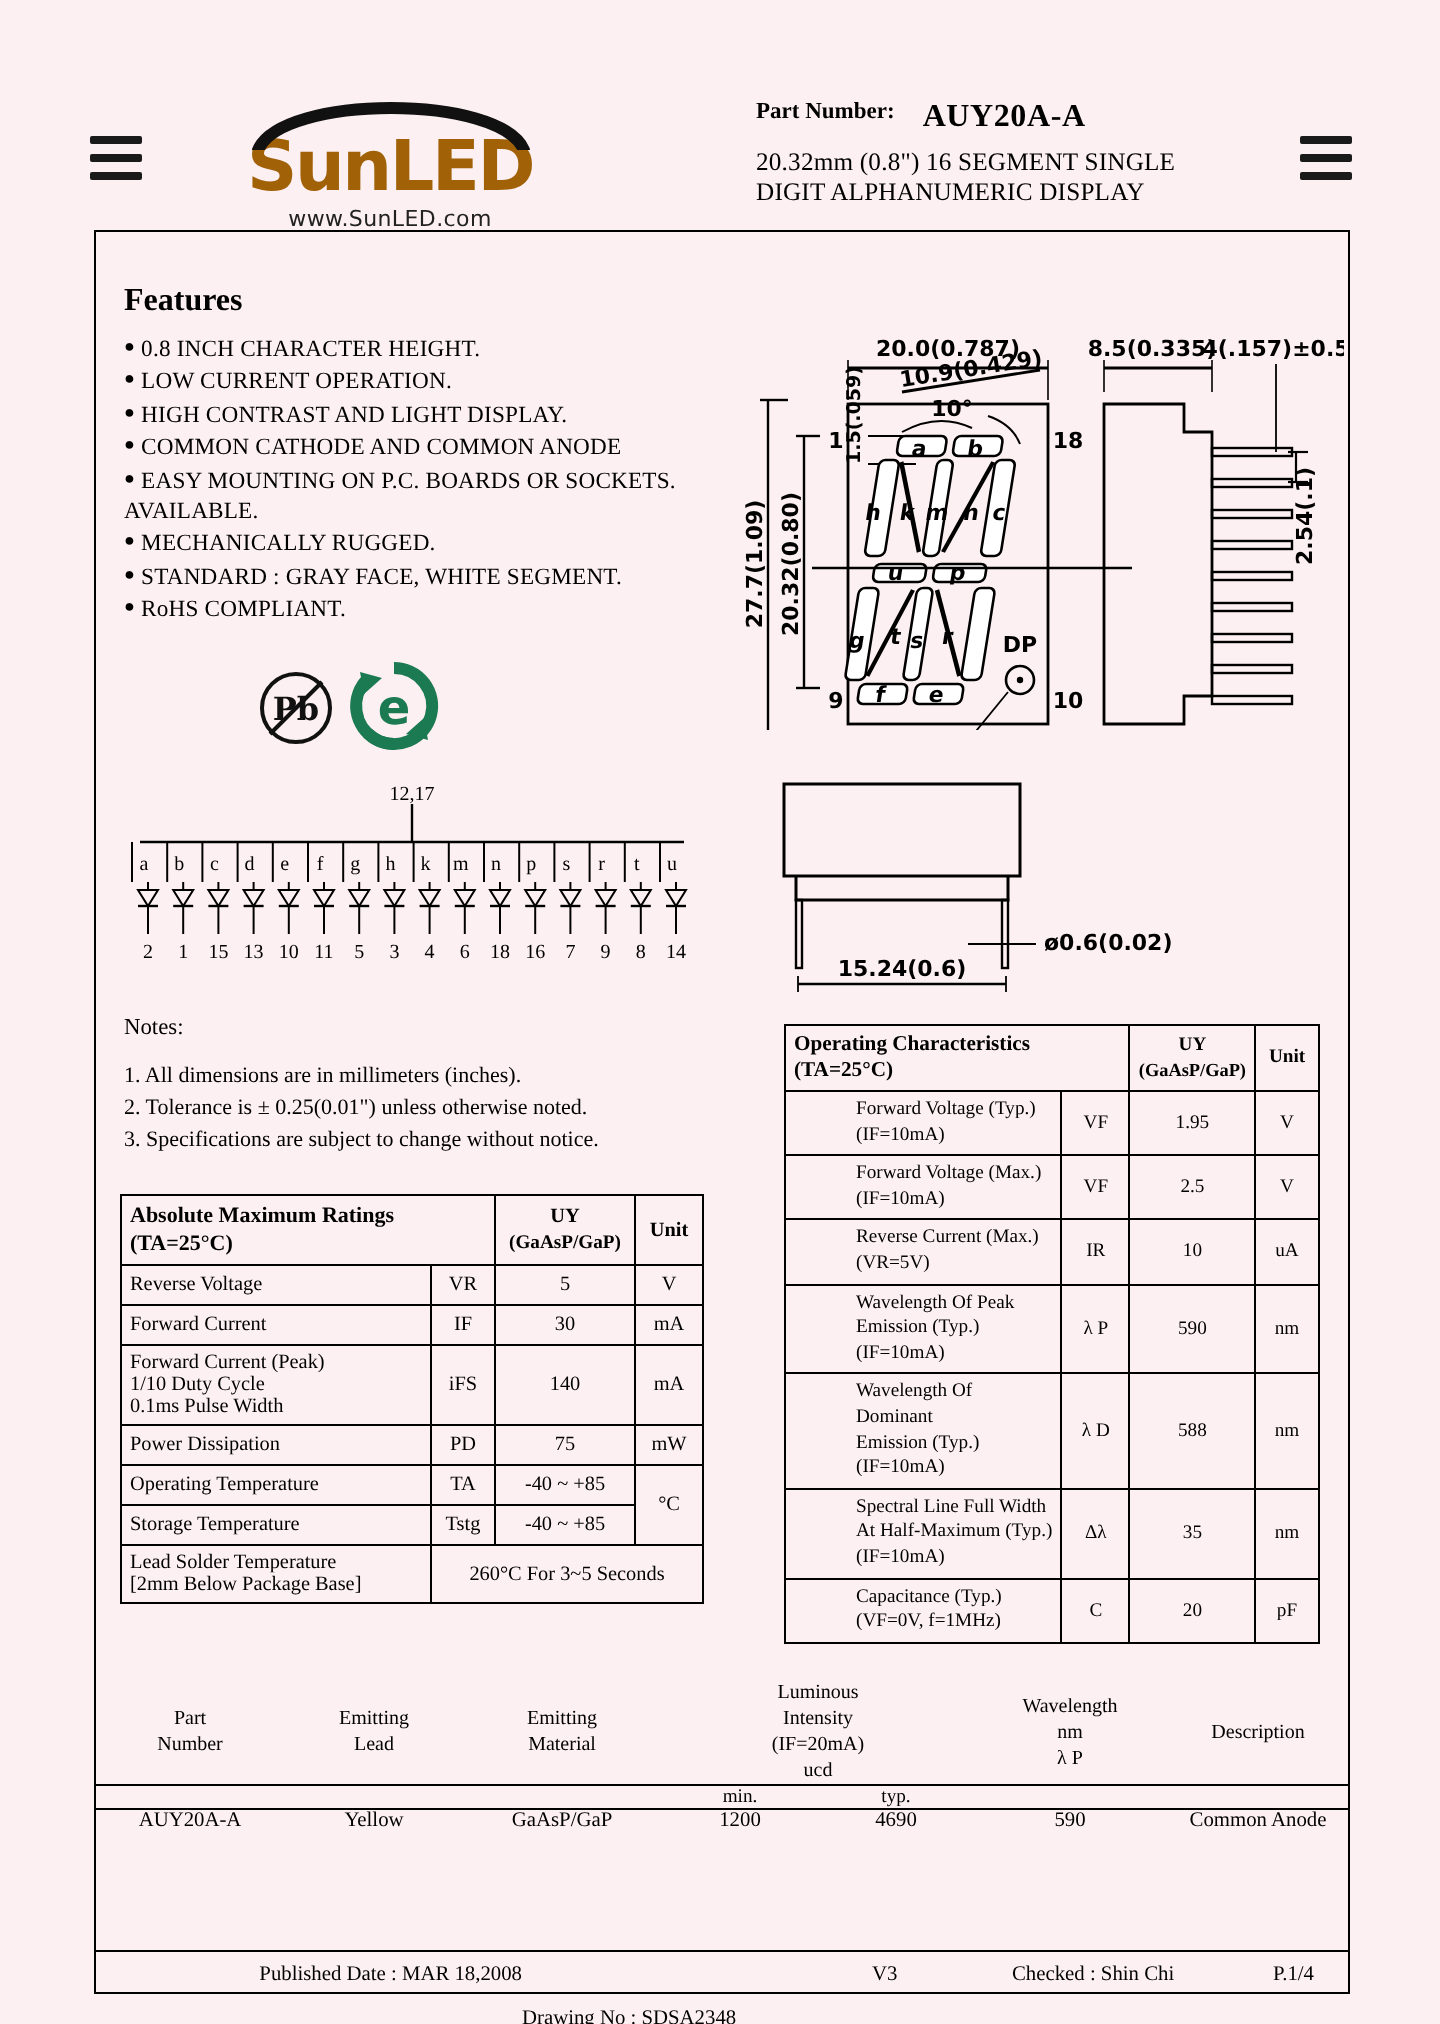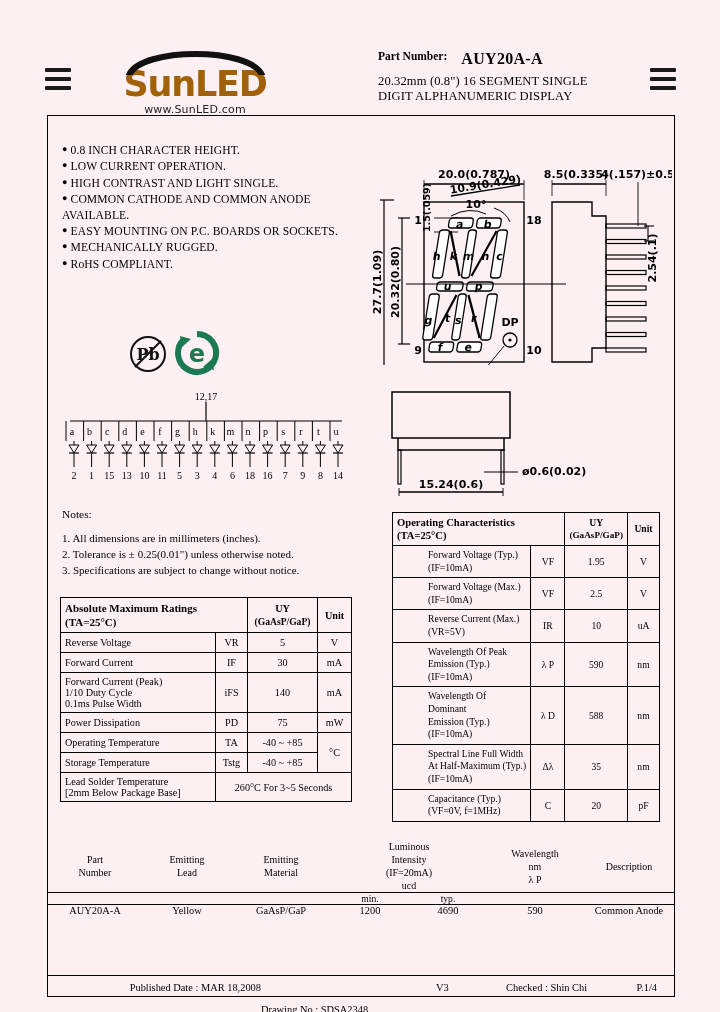--- a/index.html
+++ b/index.html
@@ -162,27 +162,29 @@
   <div id="hamburger-right">
     <div class="bar"></div>
     <div class="bar"></div>
     <div class="bar"></div>
   </div>
 </div>
 
 <div id="page-frame"></div>
 
 <div id="features">
+  <div id="features-title">Features</div>
   <div class="feat"><span class="b">●</span><span>0.8 INCH CHARACTER HEIGHT.</span></div>
   <div class="feat"><span class="b">●</span><span>LOW CURRENT OPERATION.</span></div>
-  <div class="feat"><span class="b">●</span><span>HIGH CONTRAST AND LIGHT SINGLE.</span></div>
+  <div class="feat"><span class="b">●</span><span>HIGH CONTRAST AND LIGHT DISPLAY.</span></div>
   <div class="feat"><span class="b">●</span><span>COMMON CATHODE AND COMMON ANODE</span></div>
+  <div class="feat"><span class="b">●</span><span>EASY MOUNTING ON P.C. BOARDS OR SOCKETS.</span></div>
   <div class="feat cont">AVAILABLE.</div>
-  <div class="feat"><span class="b">●</span><span>EASY MOUNTING ON P.C. BOARDS OR SOCKETS.</span></div>
   <div class="feat"><span class="b">●</span><span>MECHANICALLY RUGGED.</span></div>
+  <div class="feat"><span class="b">●</span><span>STANDARD : GRAY FACE, WHITE SEGMENT.</span></div>
   <div class="feat"><span class="b">●</span><span>RoHS COMPLIANT.</span></div>
 </div>
 
 <div id="cert-logos">
   <div id="pbfree-logo">
     <svg width="44" height="44" viewBox="0 0 44 44">
       <circle cx="22" cy="22" r="17" fill="none" stroke="#111" stroke-width="2"></circle>
       <text x="22" y="28" text-anchor="middle" font-family="DejaVu Serif, serif" font-size="16" font-weight="bold" fill="#111">Pb</text>
       <line x1="9" y1="35" x2="35" y2="9" stroke="#111" stroke-width="2"></line>
     </svg>

